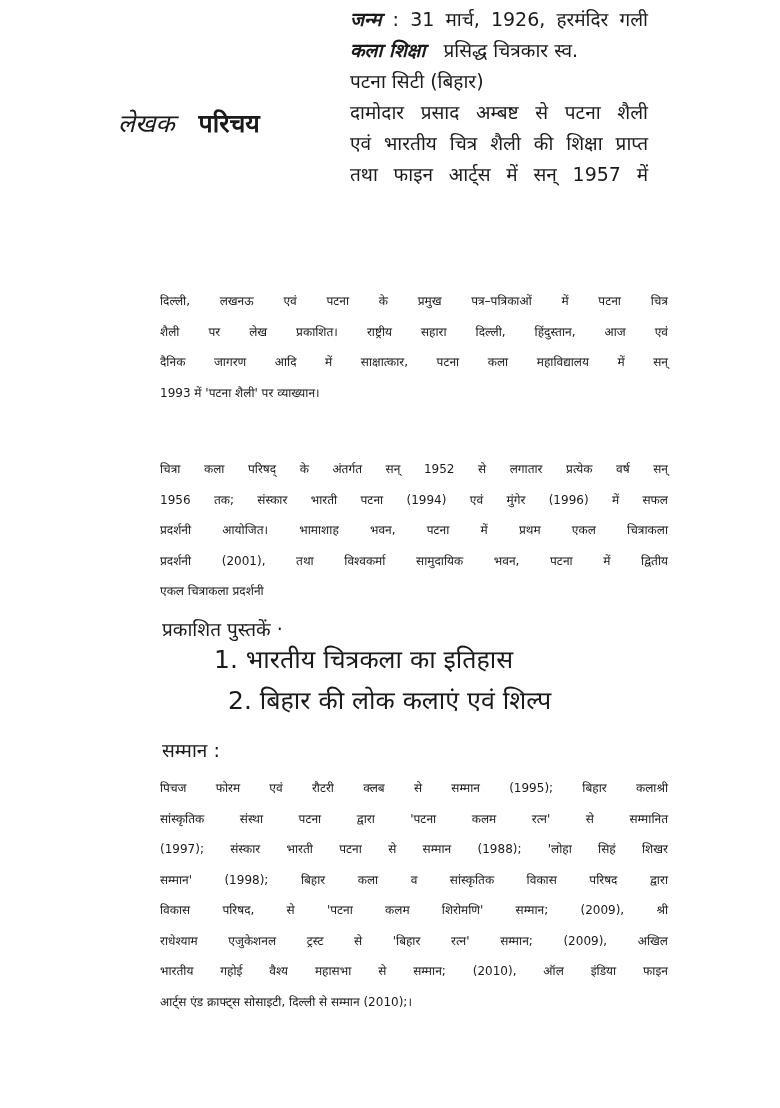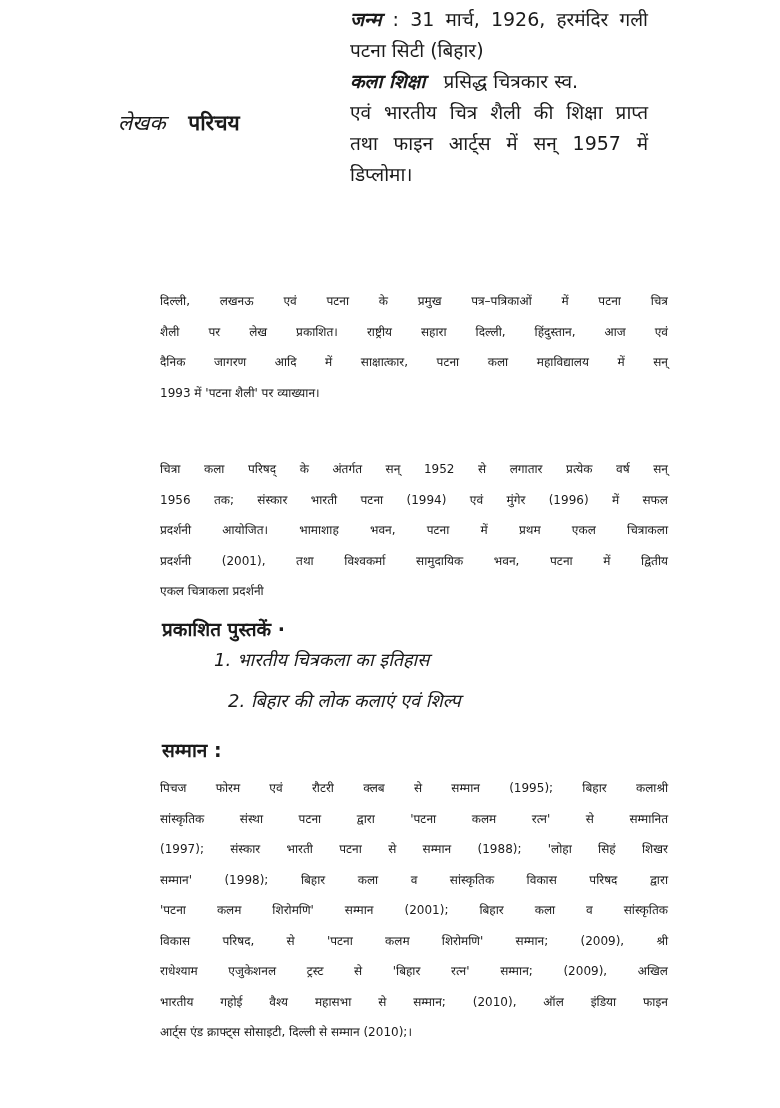--- a/index.html
+++ b/index.html
@@ -9,47 +9,47 @@
   }
   .page { position: absolute; inset: 0; padding-left: 37px; }
   .bio-block {
     position: absolute; left: 350px; top: 4px; width: 298px;
     font-size: 19px; line-height: 31px; text-align: justify;
   }
   .bio-block .label { font-weight: bold; font-style: italic; }
   .bio-line { display: block; }
   .justify-last { text-align-last: justify; }
   .section-title {
-    position: absolute; left: 118px; top: 108px; font-size: 21px; line-height: 31px;
+    position: absolute; left: 118px; top: 108px; font-size: 25px; line-height: 31px;
   }
   .section-title .t1 { font-style: italic; margin-right: 16px; }
   .section-title .t2 { font-weight: bold; }
   .para {
     position: absolute; left: 160px; width: 508px; font-size: 12px; line-height: 30.5px;
     text-align: justify; margin: 0;
   }
   .para-lines span { display: block; text-align: justify; text-align-last: justify; }
   .para-lines span.last { text-align-last: left; }
   .heading {
-    position: absolute; left: 162px; font-size: 19px; font-weight: bold; line-height: 30px;
+    position: absolute; left: 162px; font-size: 19px; font-weight: normal; line-height: 30px;
   }
-  .book-item { position: absolute; font-size: 18px; line-height: 30px; font-style: italic; }
+  .book-item { position: absolute; font-size: 25px; line-height: 30px; }
 </style>
 </head>
 <body>
 
 <div class="page">
 
   <div class="bio-block">
     <span class="bio-line justify-last"><span class="label">जन्म</span><span> : </span><span>31 मार्च, 1926, हरमंदिर गली</span></span>
+    <span class="bio-line"><span class="label">कला शिक्षा</span>&nbsp;&nbsp;&nbsp;<span>प्रसिद्ध चित्रकार स्व.</span></span>
     <span class="bio-line">पटना सिटी (बिहार)</span>
-    <span class="bio-line"><span class="label">कला शिक्षा</span>&nbsp;&nbsp;&nbsp;<span>प्रसिद्ध चित्रकार स्व.</span></span>
+    <span class="bio-line justify-last">दामोदार प्रसाद अम्बष्ट से पटना शैली</span>
     <span class="bio-line justify-last">एवं भारतीय चित्र शैली की शिक्षा प्राप्त</span>
     <span class="bio-line justify-last">तथा फाइन आर्ट्स में सन् 1957 में</span>
-    <span class="bio-line">डिप्लोमा।</span>
   </div>
 
   <div class="section-title">
     <span class="t1">लेखक</span>
     <span class="t2">परिचय</span>
   </div>
 
   <div class="para para-lines" style="top:286px;">
     <span>दिल्ली, लखनऊ एवं पटना के प्रमुख पत्र–पत्रिकाओं में पटना चित्र</span>
     <span>शैली पर लेख प्रकाशित। राष्ट्रीय सहारा दिल्ली, हिंदुस्तान, आज एवं</span>
@@ -69,20 +69,19 @@
   <div class="book-item" style="left:214px; top:645px;">1. भारतीय चित्रकला का इतिहास</div>
   <div class="book-item" style="left:228px; top:686px;">2. बिहार की लोक कलाएं एवं शिल्प</div>
 
   <div class="heading" style="top:735px;">सम्मान :</div>
 
   <div class="para para-lines" style="top:773px;">
     <span>पिचज फोरम एवं रौटरी क्लब से सम्मान (1995); बिहार कलाश्री</span>
     <span>सांस्कृतिक संस्था पटना द्वारा 'पटना कलम रत्न' से सम्मानित</span>
     <span>(1997); संस्कार भारती पटना से सम्मान (1988); 'लोहा सिहं शिखर</span>
     <span>सम्मान' (1998); बिहार कला व सांस्कृतिक विकास परिषद द्वारा</span>
-    <span>'पटना कलम शिरोमणि' सम्मान (2001); बिहार कला व सांस्कृतिक</span>
     <span>विकास परिषद, से 'पटना कलम शिरोमणि' सम्मान; (2009), श्री</span>
     <span>राधेश्याम एजुकेशनल ट्रस्ट से 'बिहार रत्न' सम्मान; (2009), अखिल</span>
     <span>भारतीय गहोई वैश्य महासभा से सम्मान; (2010), ऑल इंडिया फाइन</span>
     <span class="last">आर्ट्स एंड क्राफ्ट्स सोसाइटी, दिल्ली से सम्मान (2010);।</span>
   </div>
 
 </div>
 
 </body></html>

